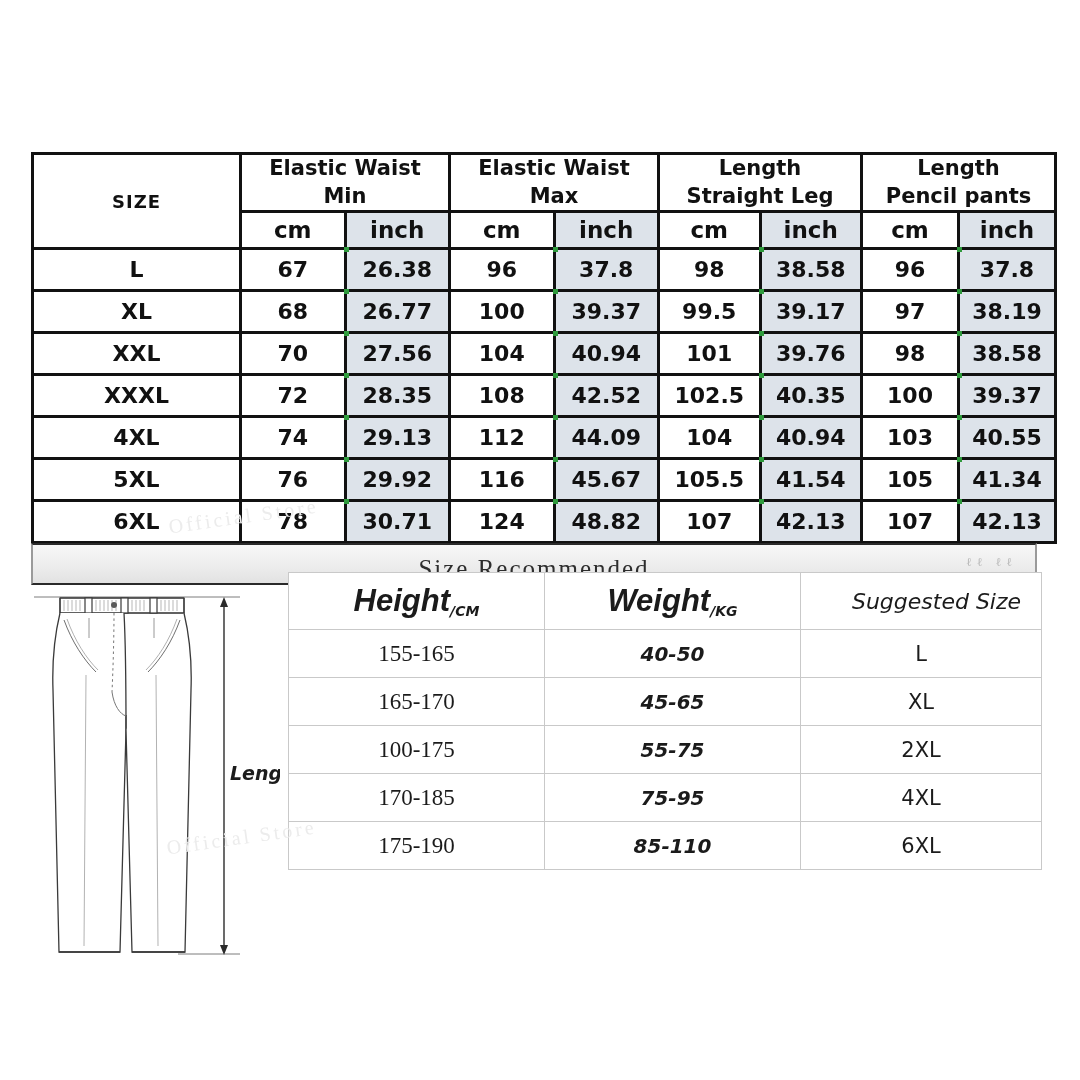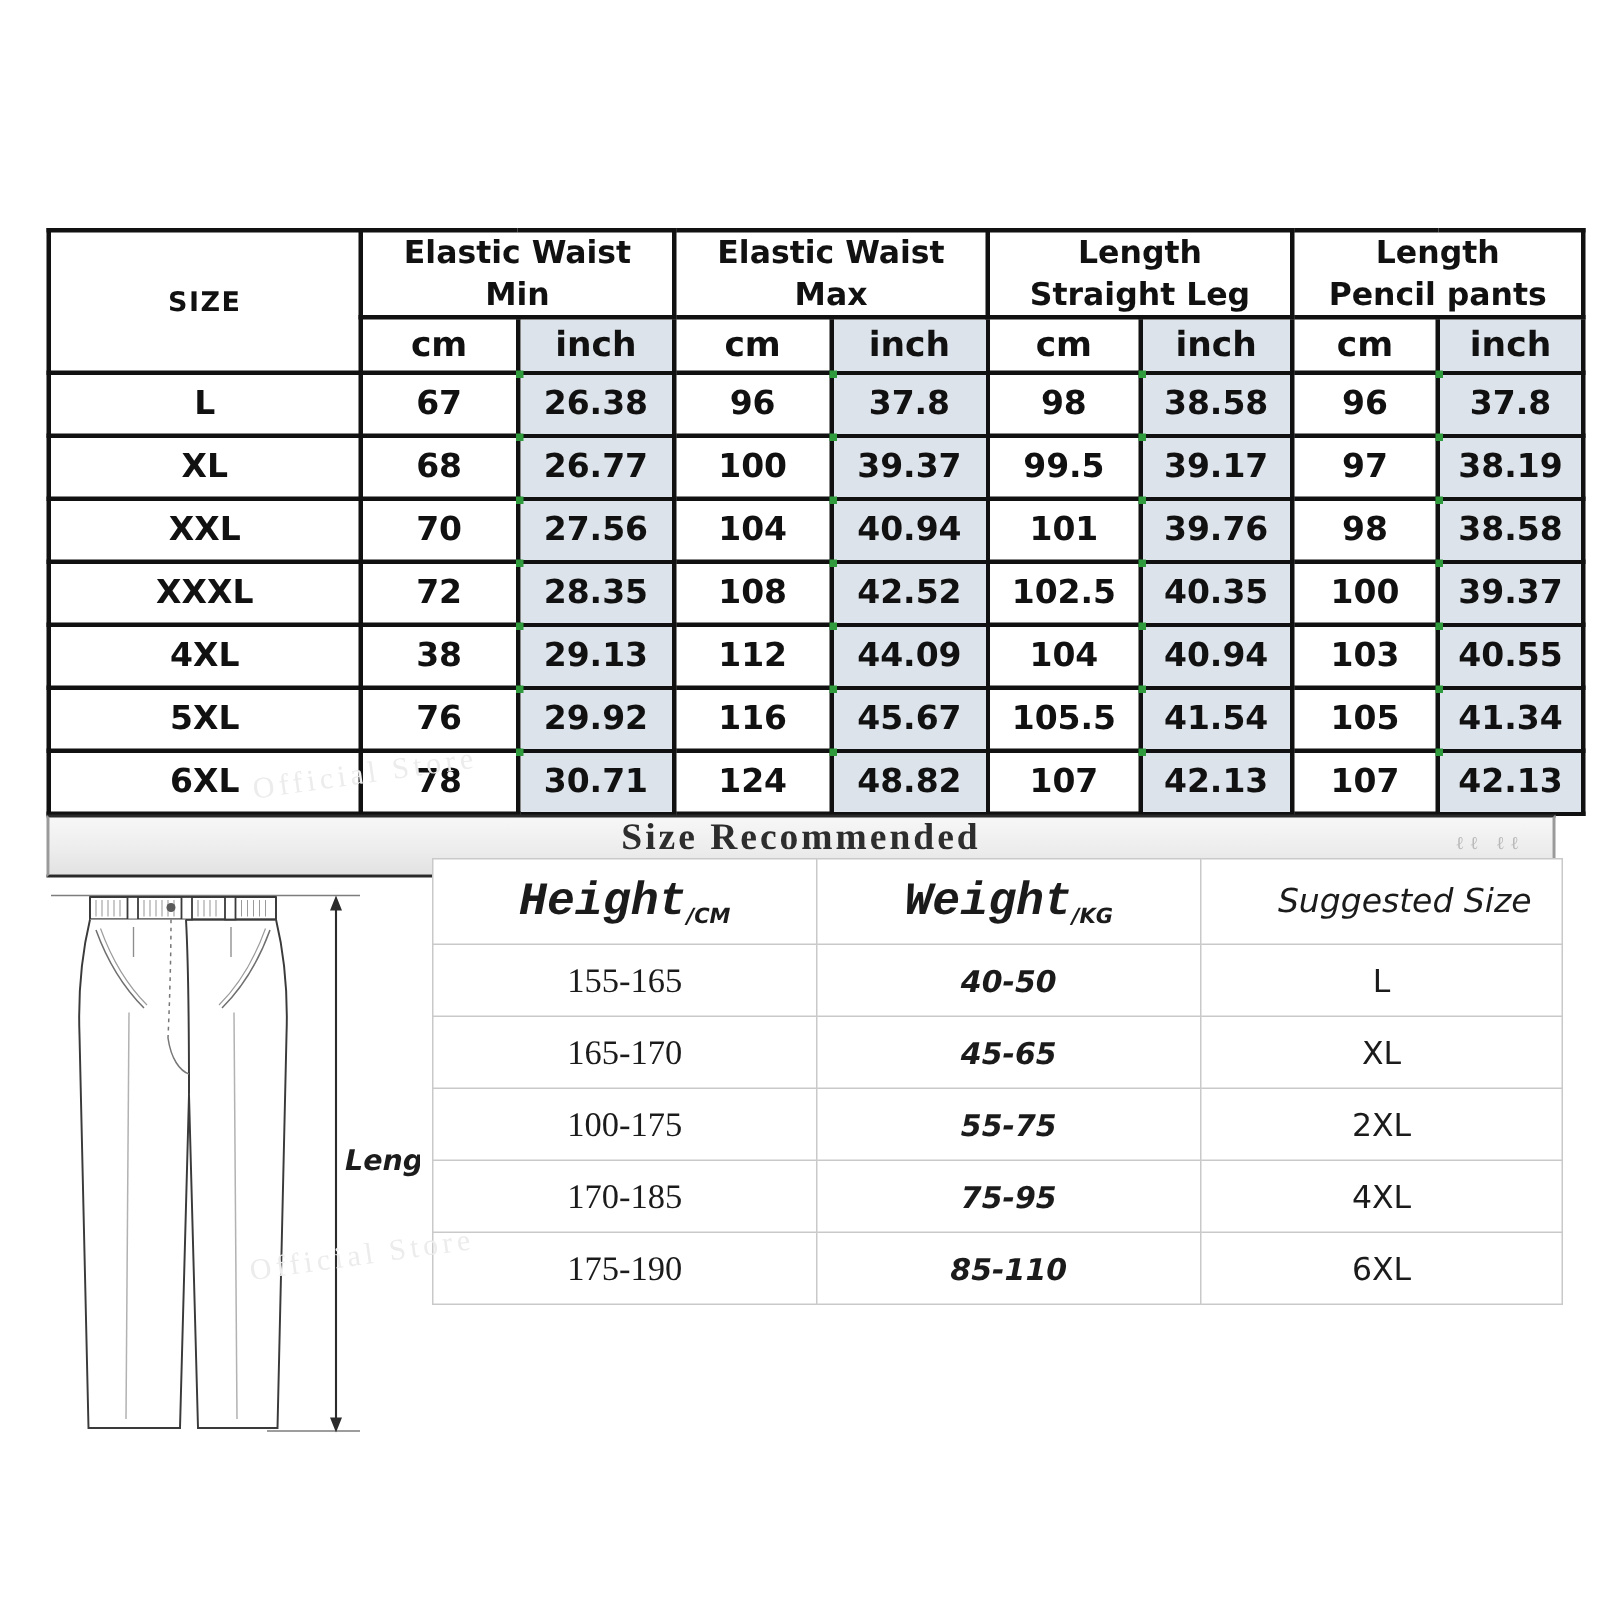--- a/index.html
+++ b/index.html
@@ -68,23 +68,22 @@
     left: 31px;
     top: 543px;
     width: 1002px;
     height: 38px;
     background: linear-gradient(180deg,#f7f7f7 0%,#ededed 55%,#e2e2e2 100%);
     border-top: 2px solid #2a2a2a;
     border-bottom: 2px solid #2a2a2a;
     border-left: 2px solid #9a9a9a;
     border-right: 2px solid #9a9a9a;
     display: flex;
-    align-items: flex-start;
+    align-items: flex-end;
     justify-content: center;
-    font-weight: bold;
   }
   #banner .btxt {
     font-family: "Liberation Serif", serif;
     font-size: 25px;
     color: #2d2d2d;
     letter-spacing: 2px;
   }
   #banner .smudge {
     position: absolute;
     right: 18px;
@@ -120,21 +119,21 @@
   }
   table.rec td {
     border: 1px solid #c9c9c9;
     text-align: center;
     vertical-align: middle;
     height: 45px;
     color: #1b1b1b;
   }
   table.rec tr.rhead td { height: 54px; }
   .hd-strong {
-    font-family: Liberation Mono, monospace;
+    font-family: Liberation Sans, sans-serif;
     font-weight: 700;
     font-style: italic;
     font-size: 31px;
     letter-spacing: 0px;
   }
   .hd-sub {
     font-size: 14px;
     font-weight: 700;
     font-style: italic;
     vertical-align: bottom;
@@ -247,21 +246,21 @@
           <td class="inch-col"><span class="tick"></span><span>28.35</span></td>
           <td><span>108</span></td>
           <td class="inch-col"><span class="tick"></span><span>42.52</span></td>
           <td><span>102.5</span></td>
           <td class="inch-col"><span class="tick"></span><span>40.35</span></td>
           <td><span>100</span></td>
           <td class="inch-col"><span class="tick"></span><span>39.37</span></td>
         </tr>
         <tr>
           <td class="sizelabel">4XL</td>
-          <td><span>38</span></td>
+          <td><span>74</span></td>
           <td class="inch-col"><span class="tick"></span><span>29.13</span></td>
           <td><span>112</span></td>
           <td class="inch-col"><span class="tick"></span><span>44.09</span></td>
           <td><span>104</span></td>
           <td class="inch-col"><span class="tick"></span><span>40.94</span></td>
           <td><span>103</span></td>
           <td class="inch-col"><span class="tick"></span><span>40.55</span></td>
         </tr>
         <tr>
           <td class="sizelabel">5XL</td>

